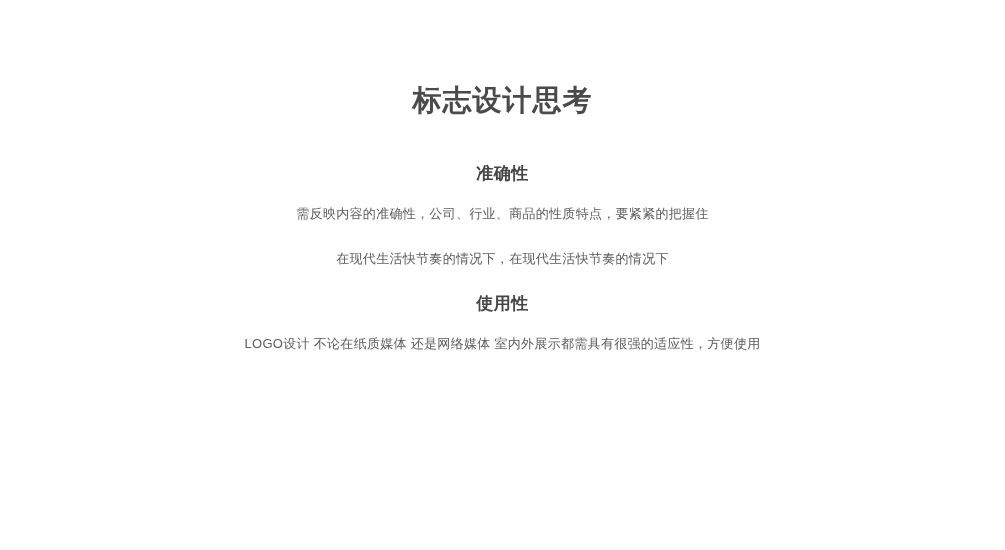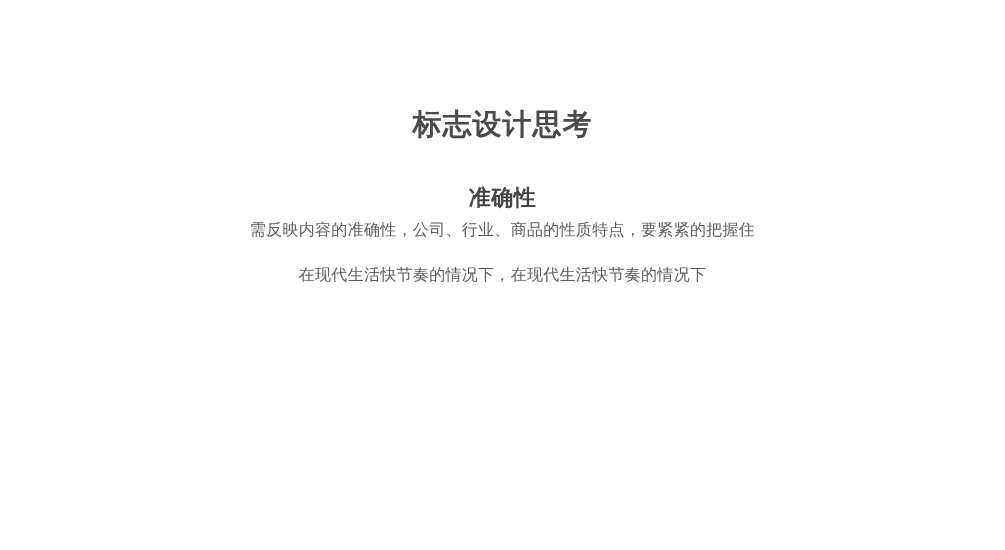--- a/index.html
+++ b/index.html
@@ -8,53 +8,53 @@
     background: #ffffff;
   }
   .slide {
     position: relative;
     width: 1005px;
     height: 462px;
     background: #ffffff;
     overflow: hidden;
     font-family: "Liberation Sans", "DejaVu Sans", sans-serif;
     box-sizing: border-box;
-    padding-top: 106px;
+    padding-top: 82px;
   }
   .slide-title {
     text-align: center;
     font-size: 29px;
     font-weight: bold;
     color: #4a4a4a;
     letter-spacing: 1px;
     line-height: 36px;
     margin: 0;
   }
   .section {
     text-align: center;
     margin-top: 22px;
   }
   .section.first {
     margin-top: 44px;
   }
   .section-heading {
-    font-size: 22px;
+    font-size: 17px;
     font-weight: bold;
     color: #454545;
     line-height: 24px;
     letter-spacing: 0.5px;
-    margin: 8px;
+    margin: 0;
   }
   .section-body {
-    font-size: 16px;
+    font-size: 13px;
     font-weight: normal;
     color: #5d5d5d;
     line-height: 23px;
     letter-spacing: 0.3px;
-    margin: 0;
+    margin: 16px;
   }
 </style>
 </head>
 <body>
 
 <div class="slide">
 
   <h1 class="slide-title">标志设计思考</h1>
 
   <div class="section first">
@@ -62,14 +62,18 @@
     <p class="section-body">需反映内容的准确性，公司、行业、商品的性质特点，要紧紧的把握住</p>
   </div>
 
   <div class="section">
   </div>
 
   <div class="section">
     <p class="section-body">在现代生活快节奏的情况下，在现代生活快节奏的情况下</p>
   </div>
 
+  <div class="section">
+    <h2 class="section-heading">使用性</h2>
+    <p class="section-body">LOGO设计 不论在纸质媒体 还是网络媒体 室内外展示都需具有很强的适应性，方便使用</p>
+  </div>
 
 </div>
 
 </body></html>

